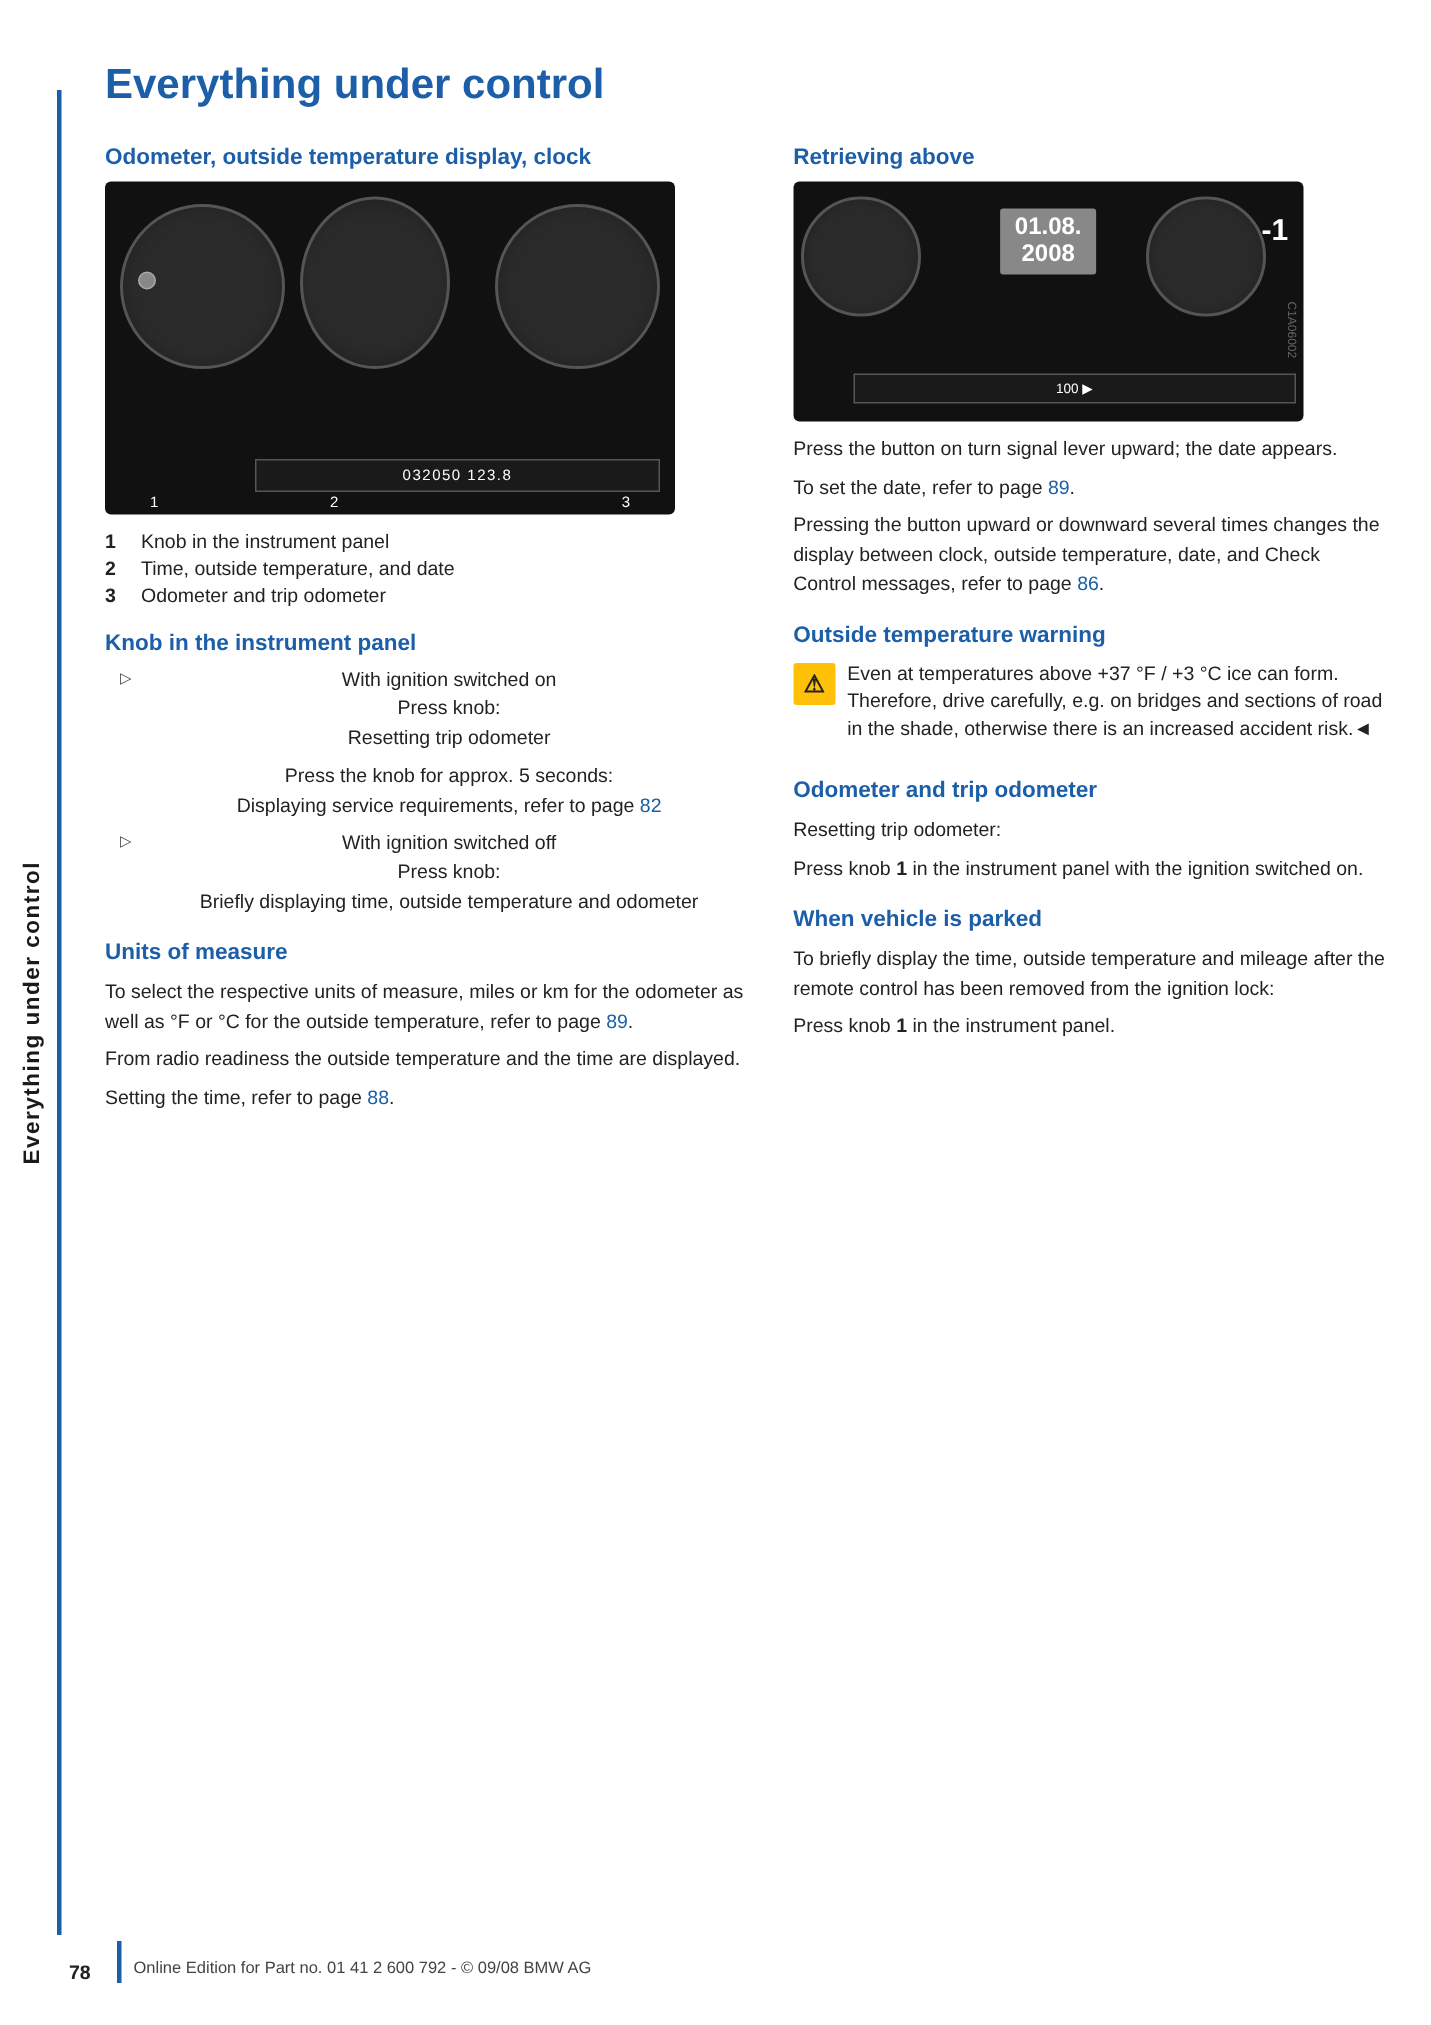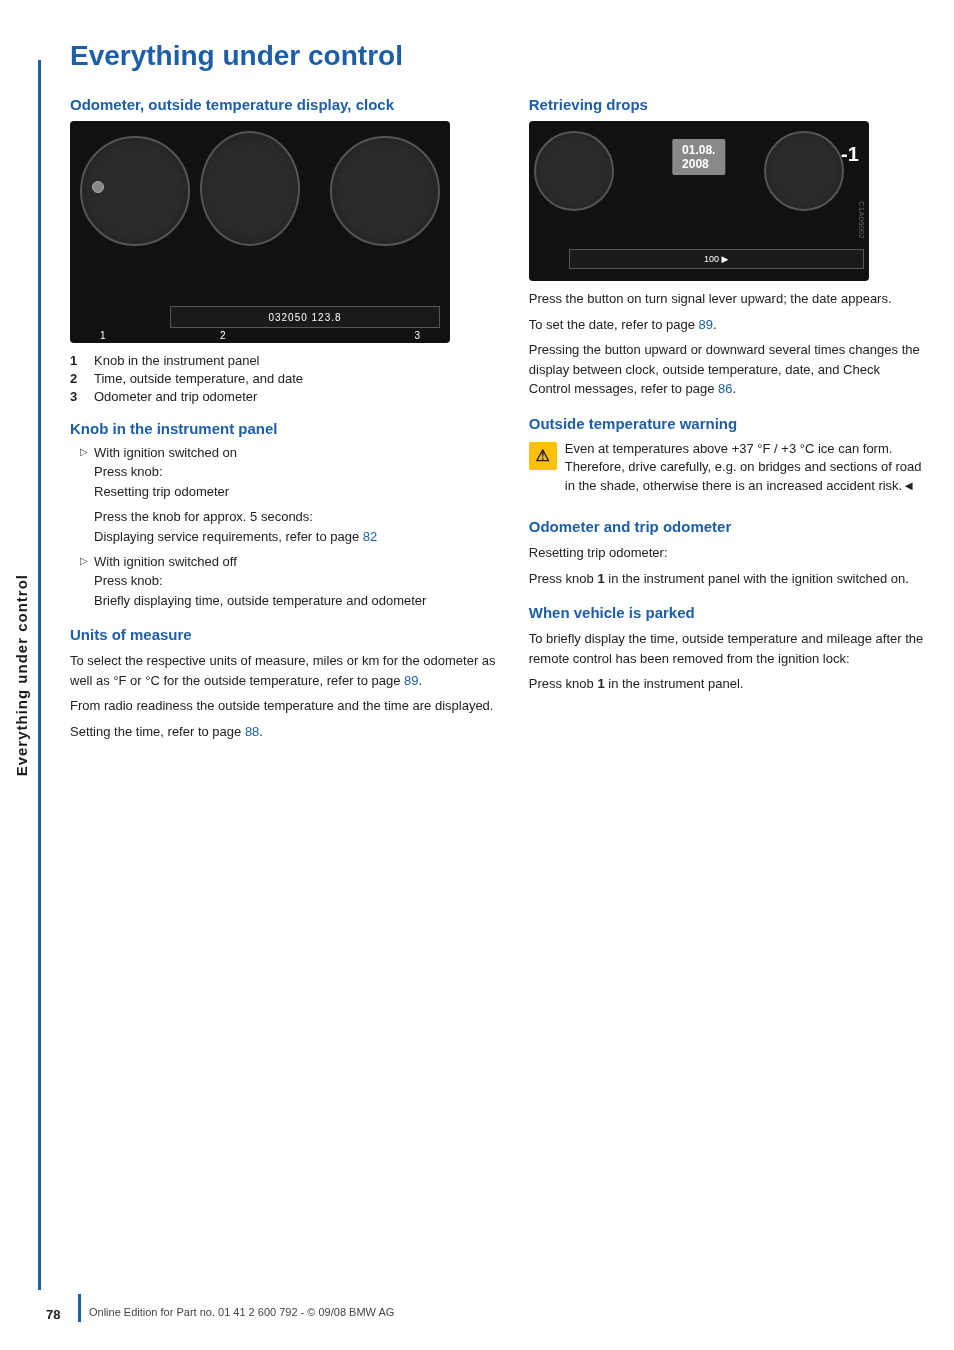--- a/index.html
+++ b/index.html
@@ -214,20 +214,21 @@
     
     .bullet-list {
       list-style: none;
       margin: 6px 0 8px 10px;
     }
     .bullet-list li {
       margin-bottom: 8px;
       font-size: 13px;
       position: relative;
       padding-left: 14px;
+      text-align: center;
     }
     .bullet-list li::before {
       content: '▷';
       position: absolute;
       left: 0;
       color: #444;
       font-size: 10px;
       top: 1px;
     }
     .bullet-sub {
@@ -273,24 +274,24 @@
       position: relative;
       overflow: hidden;
     }
     .date-display {
       position: absolute;
       top: 18px;
       left: 50%;
       transform: translateX(-50%);
       background: #888;
       color: #fff;
-      font-size: 12px;
+      font-size: 16px;
       font-weight: bold;
       padding: 4px 10px;
-      text-align: left;
+      text-align: center;
       border-radius: 2px;
     }
     .date-minus {
       position: absolute;
       top: 22px;
       right: 10px;
       color: #fff;
       font-size: 20px;
       font-weight: bold;
     }
@@ -450,21 +451,21 @@
       <h3 class="section-title">Units of measure</h3>
       <p>To select the respective units of measure, miles or km for the odometer as well as °F or °C for the outside temperature, refer to page <a class="link-blue">89</a>.</p>
 
       <p>From radio readiness the outside temperature and the time are displayed.</p>
       <p>Setting the time, refer to page <a class="link-blue">88</a>.</p>
 
     </div>
 
     <div class="col-right">
 
-      <h3 class="section-title section-title-first">Retrieving drops</h3>
+      <h3 class="section-title section-title-first">Retrieving above</h3>
 
       <div class="date-img">
         <div class="date-gauge-l"></div>
         <div class="date-display">01.08.<br>2008</div>
         <div class="date-gauge-r"></div>
         <span class="date-minus">-1</span>
         <div class="date-bar">
             <span>100 ▶</span>
           </div>
         <span class="watermark">C1A06002</span>

